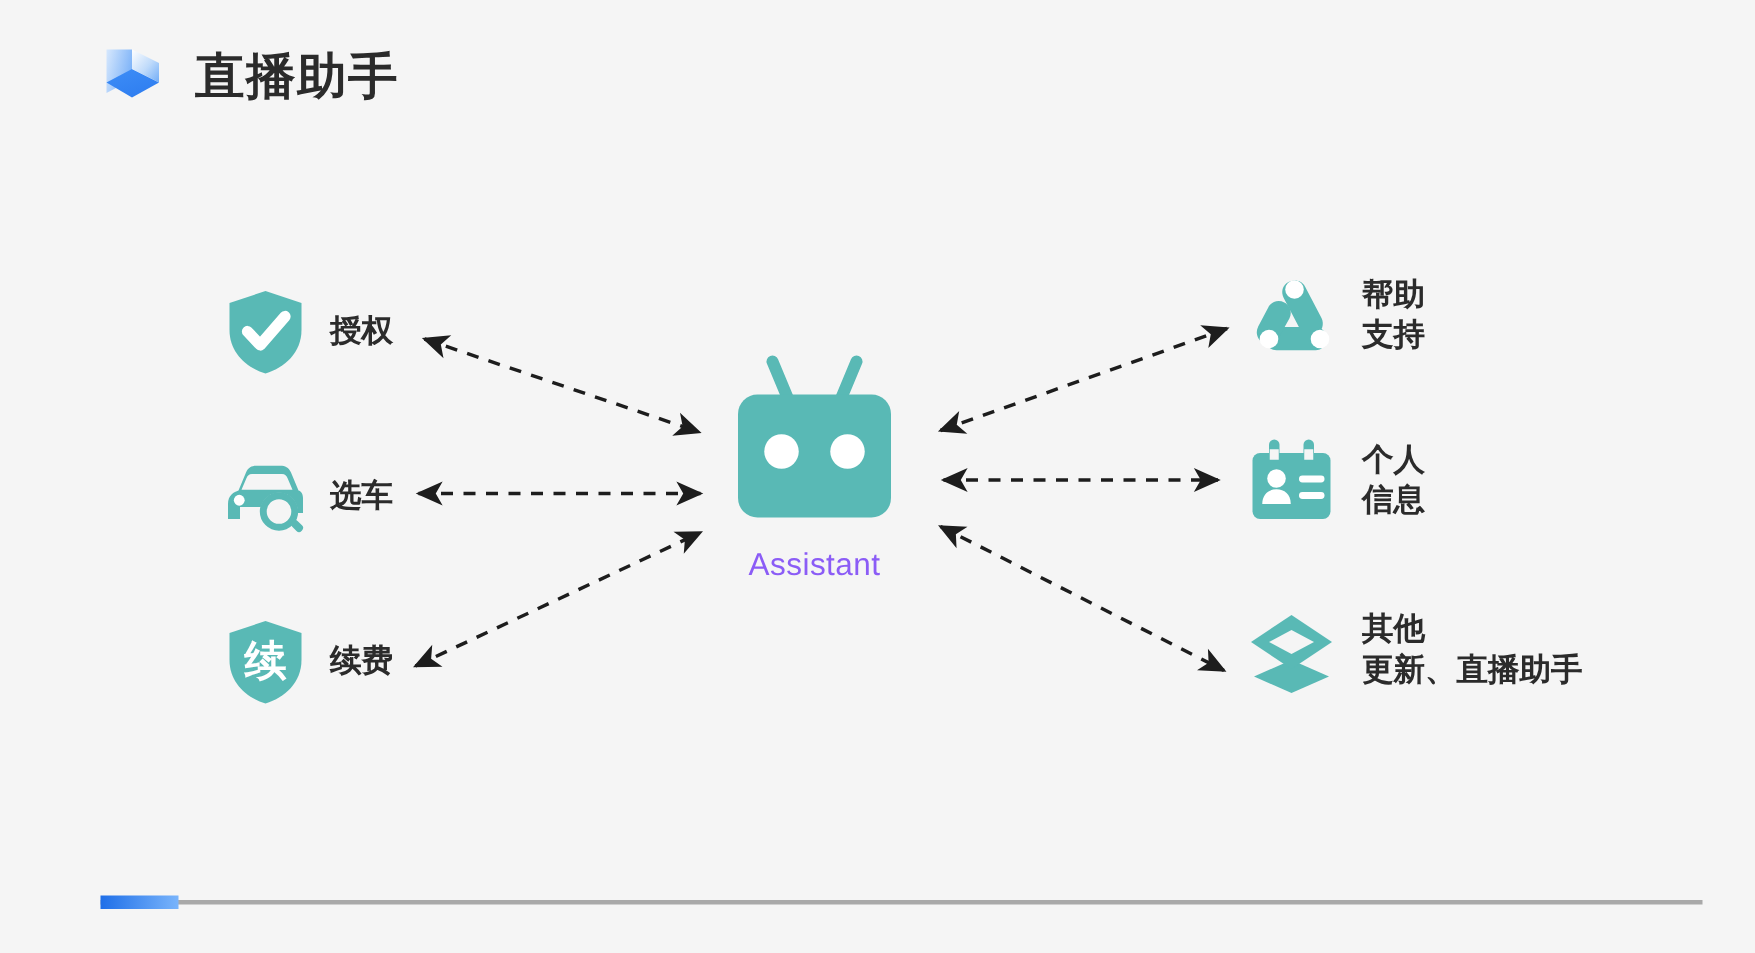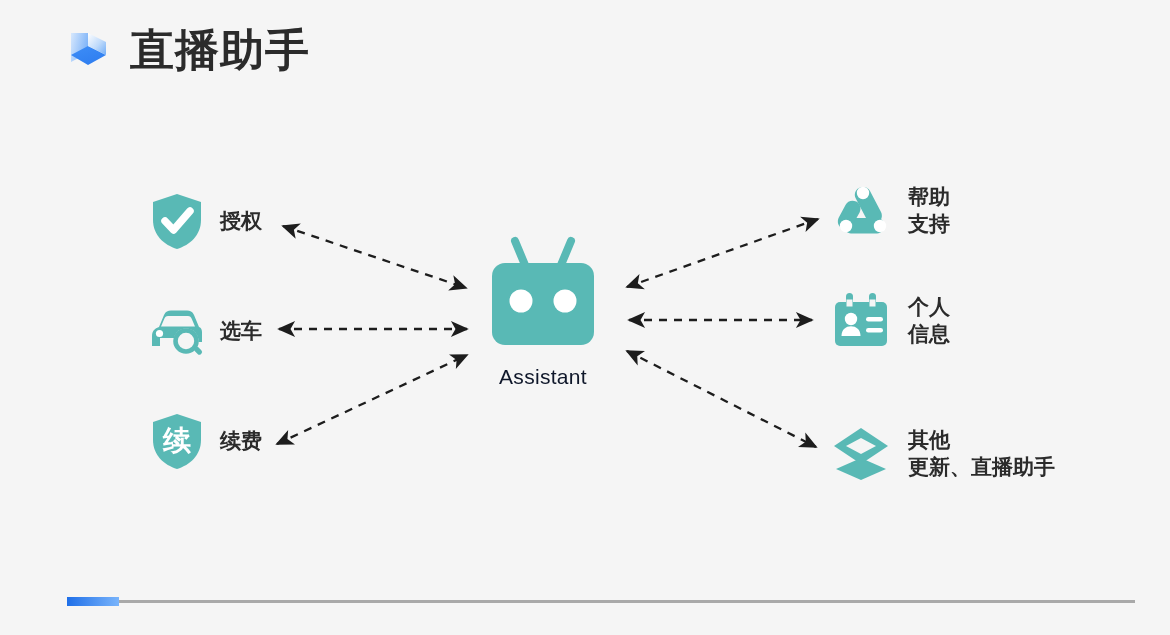--- a/index.html
+++ b/index.html
@@ -23,21 +23,21 @@
     display: flex;
     align-items: center;
     gap: 16px;
   }
   #logo-icon {
     width: 52px;
     height: 52px;
     flex: 0 0 auto;
   }
   #app-title {
-    font-size: 44px;
+    font-size: 33px;
     font-weight: bold;
     color: #2b2b2b;
     letter-spacing: 1px;
     line-height: 1;
     white-space: nowrap;
   }
 
   
   #stage {
     position: absolute;
@@ -77,40 +77,40 @@
   .node-right .node-text { margin-left: 16px; }
   .node-text .line2 { display: block; }
 
   
   #node-auth    { left: 146px; top: 190px; }
   #node-carsel  { left: 146px; top: 300px; }
   #node-renew   { left: 146px; top: 410px; }
   
   #node-help    { left: 830px; top: 180px; text-align: center; }
   #node-profile { left: 830px; top: 290px; }
-  #node-other   { left: 830px; top: 423px; }
+  #node-other   { left: 830px; top: 405px; font-family: Liberation Mono, monospace; }
 
   
   #node-assistant {
     position: absolute;
     left: 475px;
     top: 235px;
     width: 136px;
     display: flex;
     flex-direction: column;
     align-items: center;
   }
   #assistant-icon {
     width: 136px;
     height: 118px;
   }
   #assistant-label {
     margin-top: 12px;
     font-size: 21px;
-    color: #0f172a;
+    color: #8b5cf6;
     letter-spacing: .3px;
   }
 
   
   #footer-progress {
     position: absolute;
     left: 67px;
     top: 600px;
     width: 1068px;
     height: 3px;

